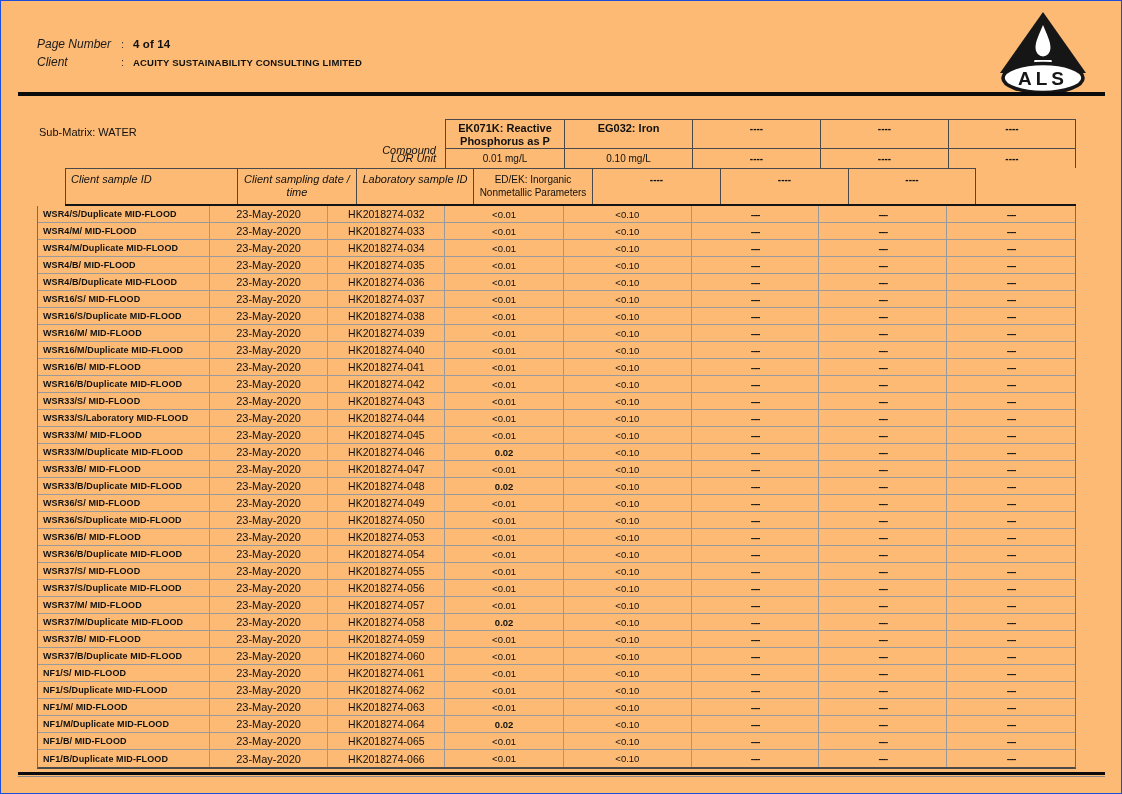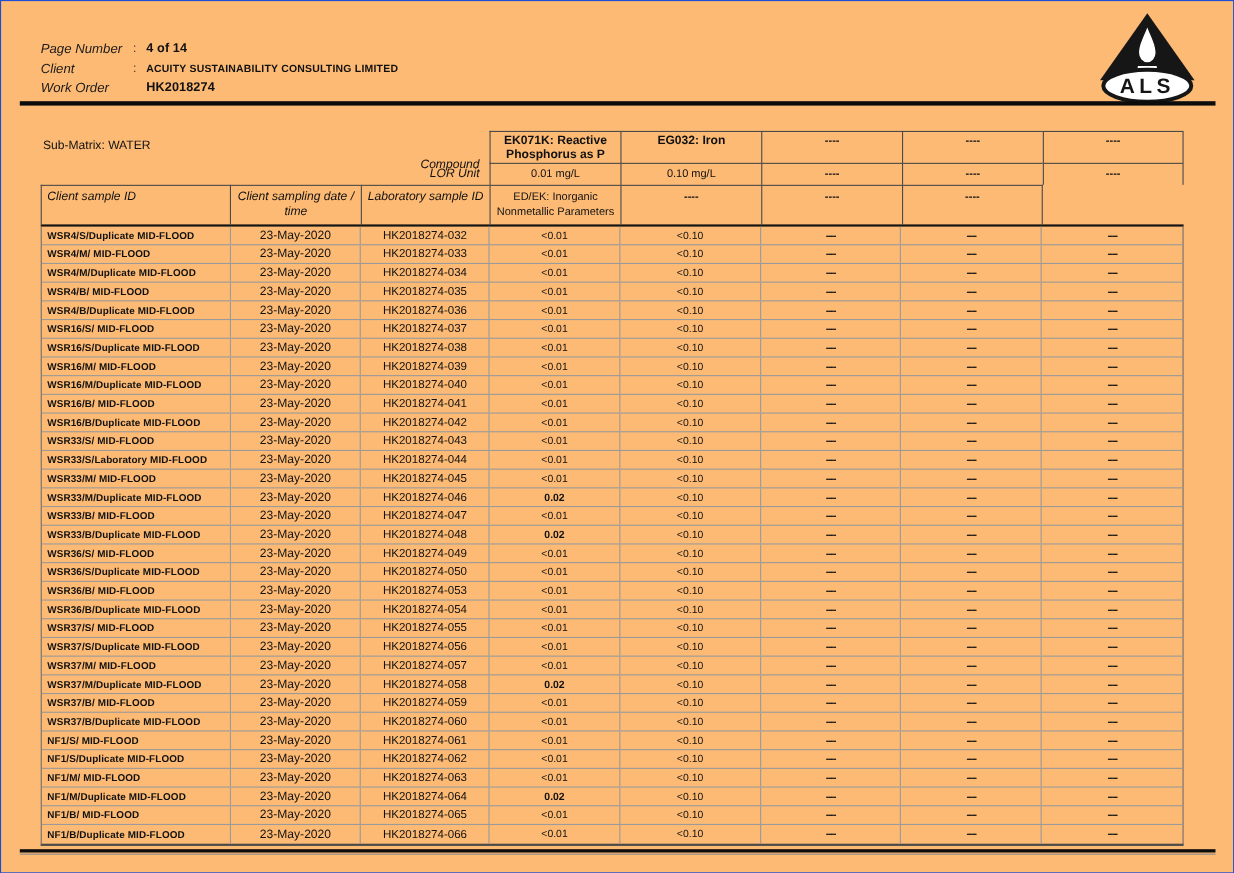--- a/index.html
+++ b/index.html
@@ -28,21 +28,21 @@
   
   .table { position:absolute; left:36px; top:118px; width:1039px; font-size:11px; }
 
   
   .w0{width:172px;} .w1{width:119px;} .w2{width:117px;} .w3{width:119px;}
   .w4{width:128px;} .w5{width:128px;} .w6{width:128px;} .w7{width:128px;}
   .spacer-left { width:408px; position:relative; }
 
   .hrowA { display:flex; height:30px; }
   .hrowB { display:flex; height:19px; }
-  .hrowC { display:flex; height:38px; border-bottom:2px solid #151515; }
+  .hrowC { display:flex; height:38px; border-bottom:2px solid #151515;margin-left:28px; }
 
   .sub-matrix { position:absolute; left:2px; top:7px; font-size:11px; white-space:nowrap; }
   .sub-matrix b { font-weight:normal; }
   .row-label { position:absolute; right:9px; font-style:italic; font-size:11px; white-space:nowrap; }
   .row-label.compound { top:25px; }
   .row-label.lor { top:3px; }
 
   .cboxA {
     border-left:1px solid #4a4a4a; border-top:1px solid #4a4a4a; border-bottom:1px solid #4a4a4a;
     display:flex; justify-content:center; align-items:flex-start; padding-top:2px;
@@ -92,25 +92,20 @@
   <div class="hdr-fields">
     <div class="hdr-row">
       <span class="hdr-label">Page Number</span>
       <span class="hdr-sep">:</span>
       <span class="hdr-value">4 of 14</span>
     </div>
     <div class="hdr-row">
       <span class="hdr-label">Client</span>
       <span class="hdr-sep">:</span>
       <span class="hdr-value small">ACUITY SUSTAINABILITY CONSULTING LIMITED</span>
-    </div>
-    <div class="hdr-row">
-      <span class="hdr-label">Work Order</span>
-      <span class="hdr-sep"></span>
-      <span class="hdr-value">HK2018274</span>
     </div>
   </div>
 
   <div class="logo">
     <svg viewBox="0 0 100 84" width="100" height="84" aria-hidden="true">
       <path d="M50 1 L93 62 L7 62 Z" fill="#161616"></path>
       <path d="M50 14 C46 24 42.5 30 42.5 37 a7.5 8.5 0 0 0 15 0 C57.5 30 54 24 50 14 Z" fill="#ffffff"></path>
       <path d="M41.5 49 L58.5 49 L60.5 60 L39.5 60 Z" fill="#ffffff"></path>
       <ellipse cx="50" cy="67" rx="40" ry="14.5" fill="#ffffff" stroke="#161616" stroke-width="3.6"></ellipse>
       <text x="50" y="73.5" text-anchor="middle" font-family="Liberation Sans, sans-serif" font-size="19" font-weight="bold" letter-spacing="4" fill="#161616">ALS</text>

